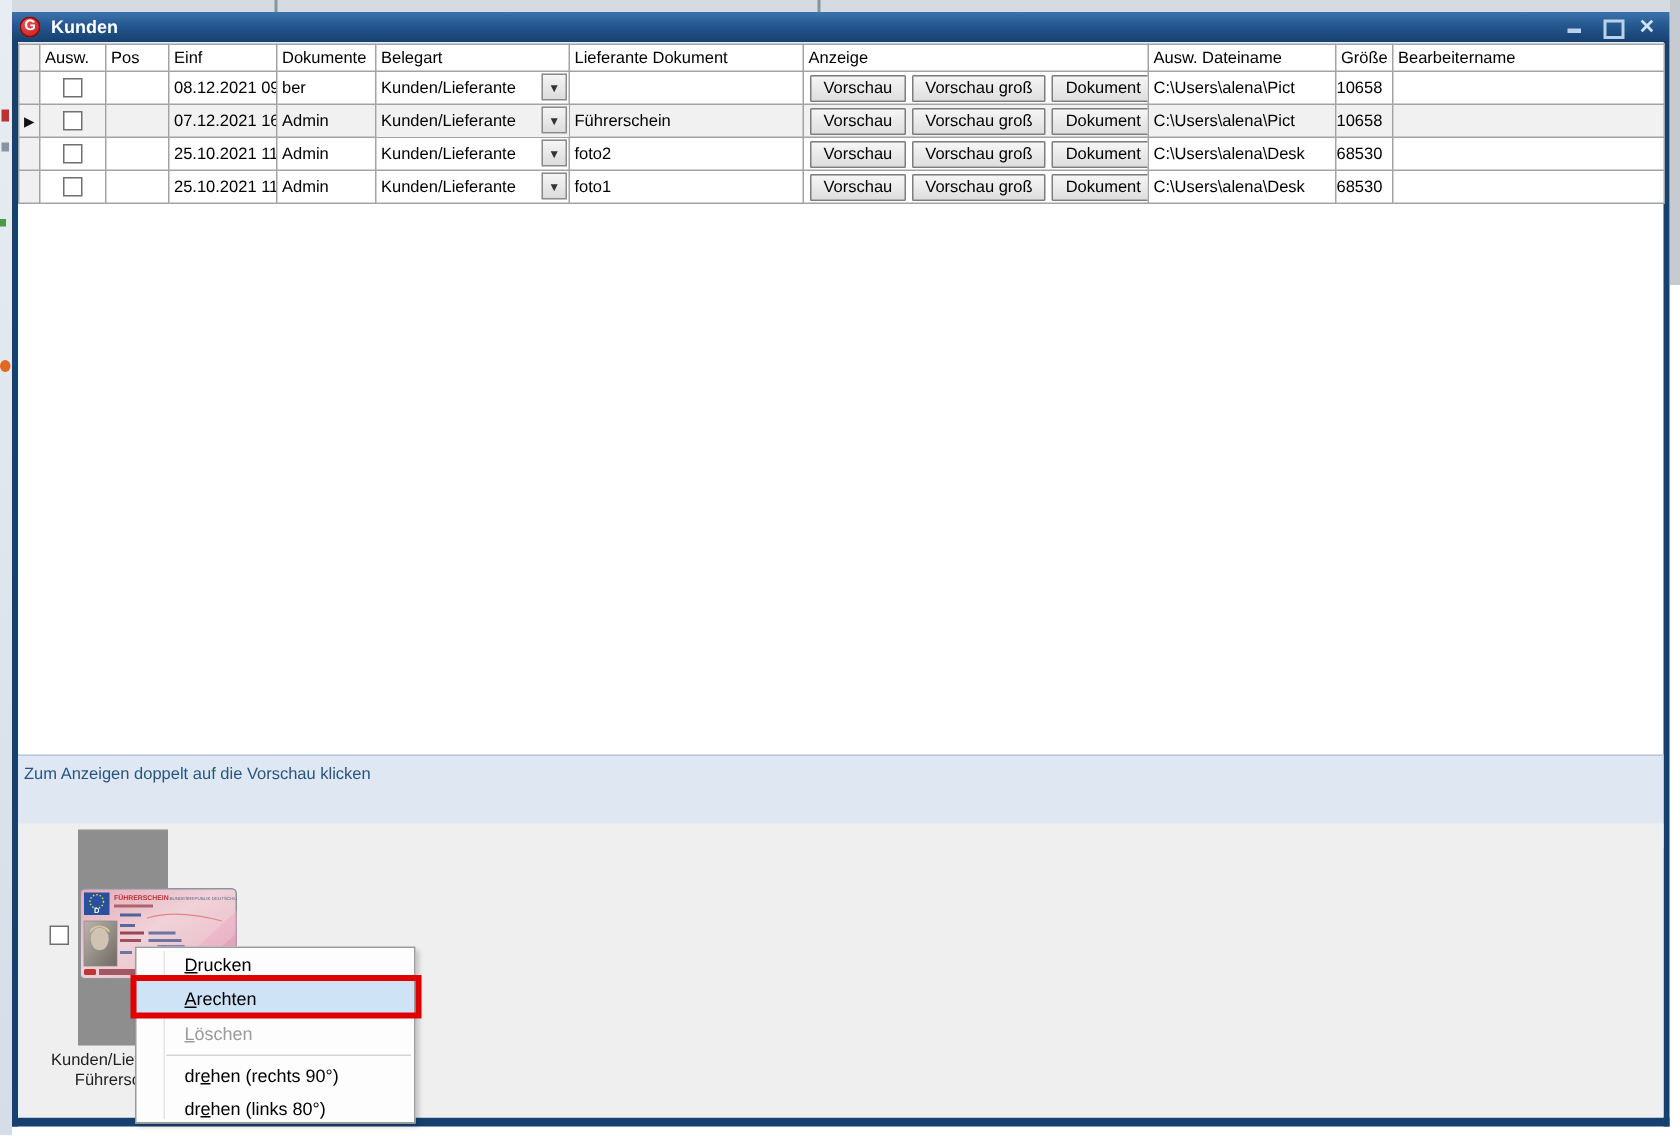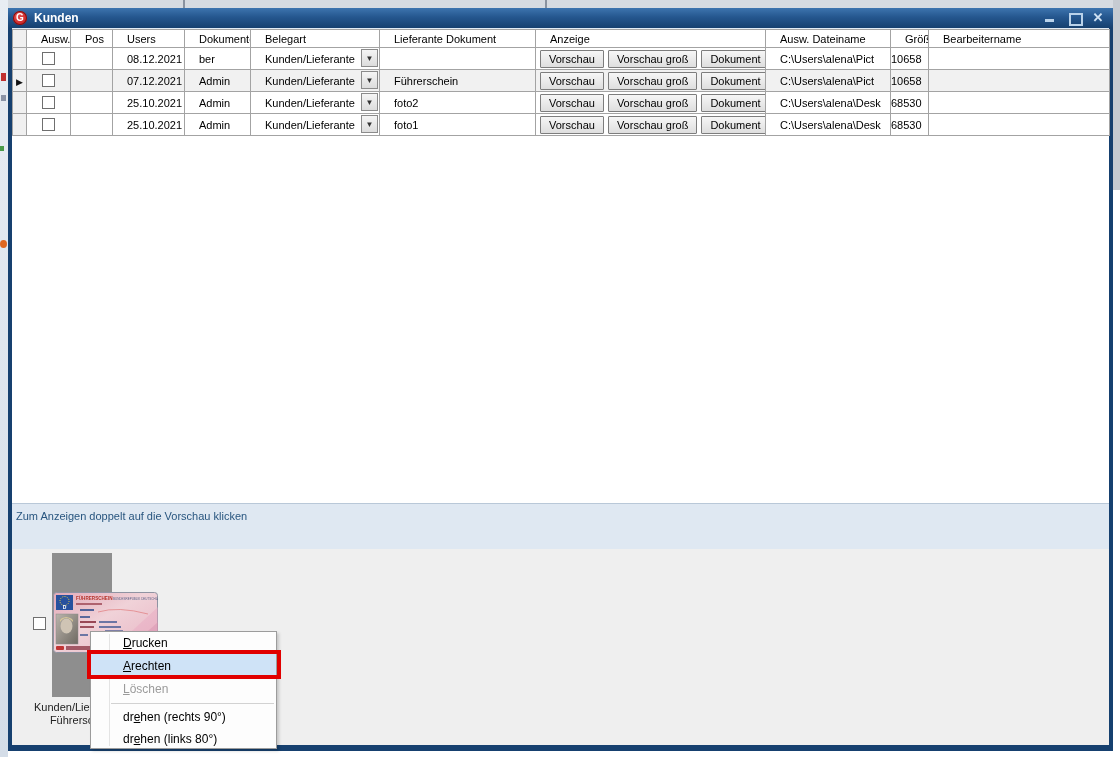--- a/index.html
+++ b/index.html
@@ -49,21 +49,21 @@
                 font-size:10px; line-height:13px; text-align:center; cursor:default; }
   .selbtn { position:absolute; width:22px; height:22px; background:linear-gradient(#f4fafd,#d3e5f3);
             border:1px solid #9cbbd8; border-radius:3px; display:flex; flex-direction:column;
             align-items:center; justify-content:center; gap:1px; }
   .mini-box { width:8px; height:8px; border:1px solid #333; background:#fff; position:relative; }
   .mini-box.checked::before { content:"✕"; position:absolute; left:0; top:-1px; font-size:7px; line-height:8px; color:#222; }
 
   
   .grid { position:absolute; left:0; top:1px; border-collapse:collapse; table-layout:fixed; width:1097px; background:#fff; }
   .grid th, .grid td { border:1px solid #a3a3a3; font-weight:normal; text-align:left; font-size:11px;
-                       padding:0 0 0 14px; white-space:nowrap; overflow:hidden; height:22px; }
+                       padding:0 0 0 3px; white-space:nowrap; overflow:hidden; height:22px; }
   .grid thead th { height:18px; background:#fff; }
   .grid .selcol { background:#f0f0f0; padding:0; text-align:center; }
   .grid tr.selected td { background:#f1f1f1; }
   .row-arrow { font-size:9px; color:#111; }
   .cellchk { width:13px; height:13px; border:1px solid #6f6f6f; background:#fff; margin:0 auto; }
   .belegart-cell { position:relative; padding-right:20px !important; }
   .cell-dd { position:absolute; right:1px; top:1px; width:17px; height:18px; background:linear-gradient(#f5f5f5,#dcdcdc);
              border:1px solid #8b8b8b; display:flex; align-items:center; justify-content:center;
              font-size:8px; color:#333; }
   .acell { padding:0 0 0 4px !important; }
@@ -273,21 +273,21 @@
             <col style="width:230px">
           <col style="width:125px">
             <col style="width:38px">
             <col style="width:181px">
         </colgroup>
         <thead>
           <tr>
             <th class="selcol"></th>
             <th>Ausw.</th>
             <th>Pos</th>
-            <th>Users</th>
+            <th>Einf</th>
             <th>Dokumente</th>
             <th>Belegart</th>
             <th>Lieferante Dokument</th>
             <th>Anzeige</th>
             <th>Ausw. Dateiname</th>
             <th>Größe</th>
             <th>Bearbeitername</th>
           </tr>
         </thead>
         <tbody>

